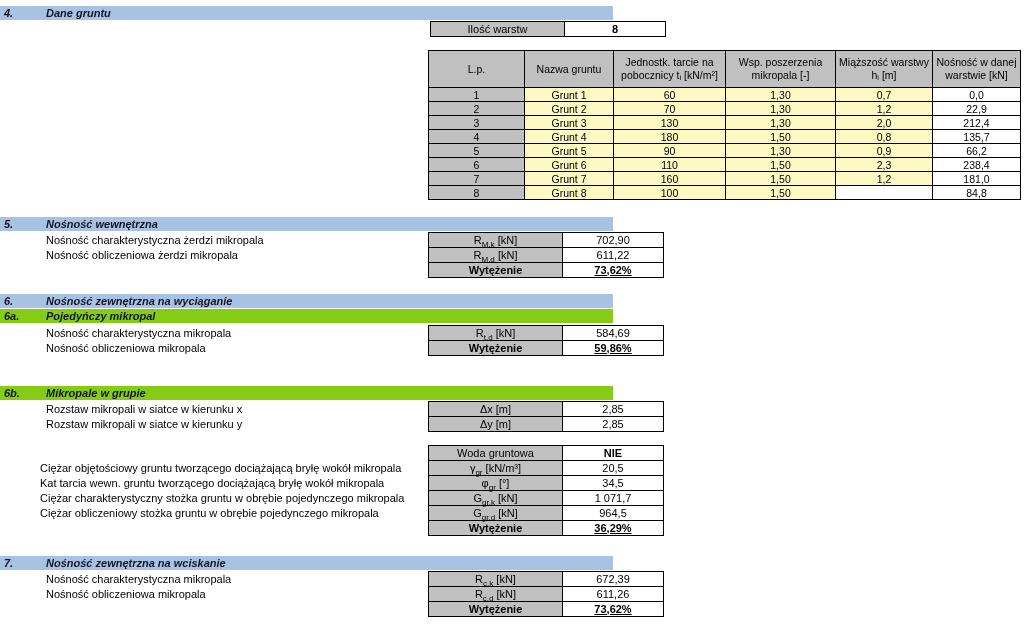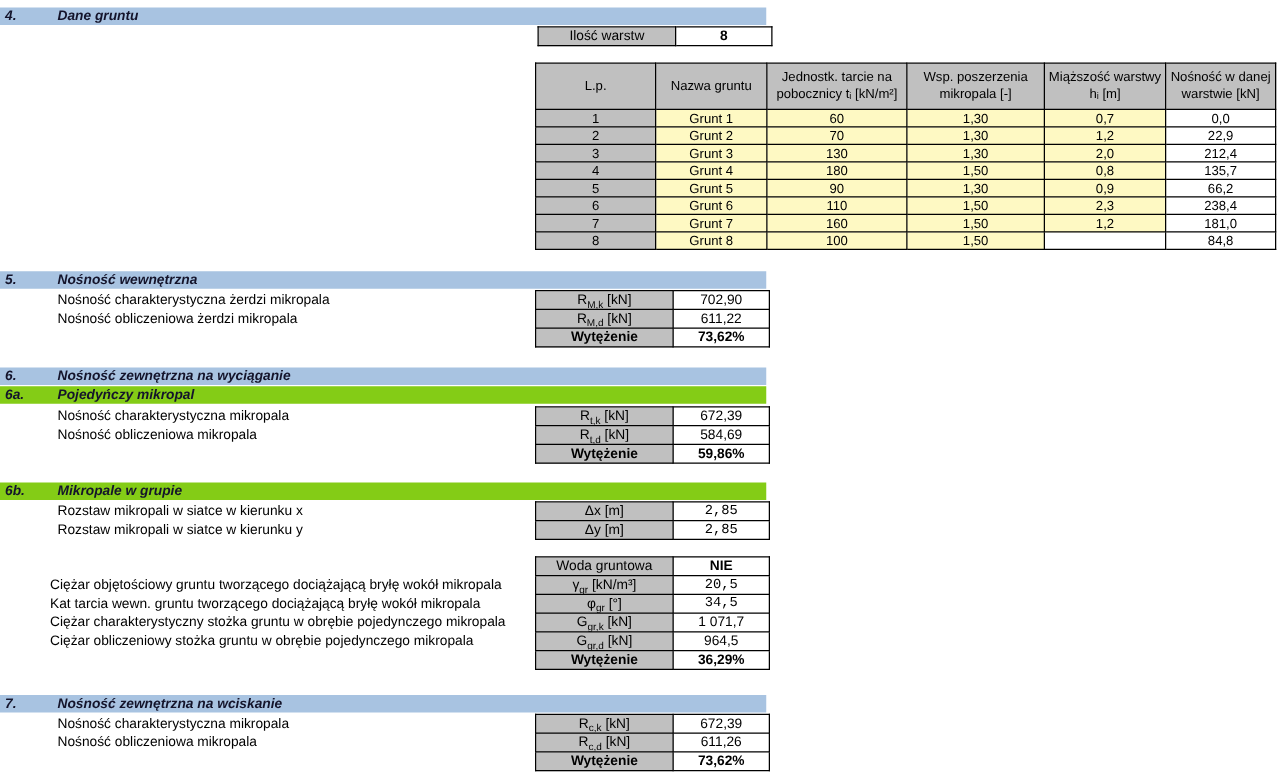--- a/index.html
+++ b/index.html
@@ -13,26 +13,26 @@
   .bar .title{position:absolute;left:46px;top:1px;}
   .bar.blue{background:#a8c3e1;}
   .bar.green{background:#84cc16;}
 
   
   .lbl{position:absolute;font-size:11px;line-height:13px;white-space:nowrap;}
 
   
   table.mini{position:absolute;left:428px;border-collapse:collapse;}
   table.mini td{border:1px solid #000;height:14px;text-align:center;
-                font-size:11px;padding:0 2px;line-height:13px;}
+                font-size:11px;padding:0 14px;line-height:13px;}
   table.mini td.l{width:105px;background:#c0c0c0;}
   table.mini td.v{width:72px;background:#ffffff;}
-  td.v.yellow{background:#ffff00;font-family:Liberation Mono, monospace;}
+  td.v.yellow{background:#ffff00;}
   td.v.cyan{background:#29abe2;font-weight:bold;}
-  td.v.green{background:#0fa558;font-weight:bold;}
+  td.v.green{background:#0fa558;font-weight:bold;text-decoration:underline;}
   td.l.util{font-weight:bold;}
   sub{font-size:8px;line-height:0;}
 
   
   table.soil{position:absolute;left:428px;top:50px;border-collapse:collapse;table-layout:fixed;}
   table.soil th,table.soil td{border:1px solid #000;text-align:center;padding:0;}
   table.soil th{background:#c0c0c0;height:36px;font-size:10.5px;font-weight:normal;line-height:13px;}
   table.soil td{height:13px;font-size:10.5px;}
   .soil td.gray{background:#c0c0c0;}
   .soil td.yellow{background:#fef9c3;}
@@ -183,24 +183,20 @@
     <span class="title">Nośność zewnętrzna na wyciąganie</span>
   </div>
   <div class="bar green" style="top:309px">
     <span class="num">6a.</span>
     <span class="title">Pojedyńczy mikropal</span>
   </div>
   <div class="lbl" style="left:46px;top:327px">Nośność charakterystyczna mikropala</div>
   <div class="lbl" style="left:46px;top:342px">Nośność obliczeniowa mikropala</div>
   <table class="mini" style="top:325px">
     <tbody>
-        <tr>
-      <td class="l"><span>R</span><sub>t,k</sub> <span>[kN]</span></td>
-      <td class="v">672,39</td>
-    </tr>
     <tr>
       <td class="l"><span>R</span><sub>t,d</sub> <span>[kN]</span></td>
       <td class="v">584,69</td>
     </tr>
     <tr>
       <td class="l util">Wytężenie</td>
       <td class="v green">59,86%</td>
     </tr>
   </tbody>
     </table>

